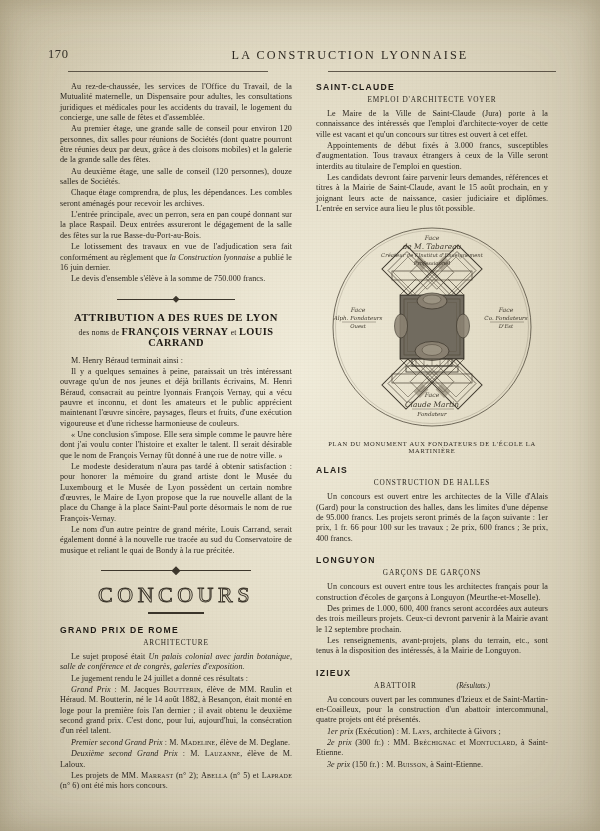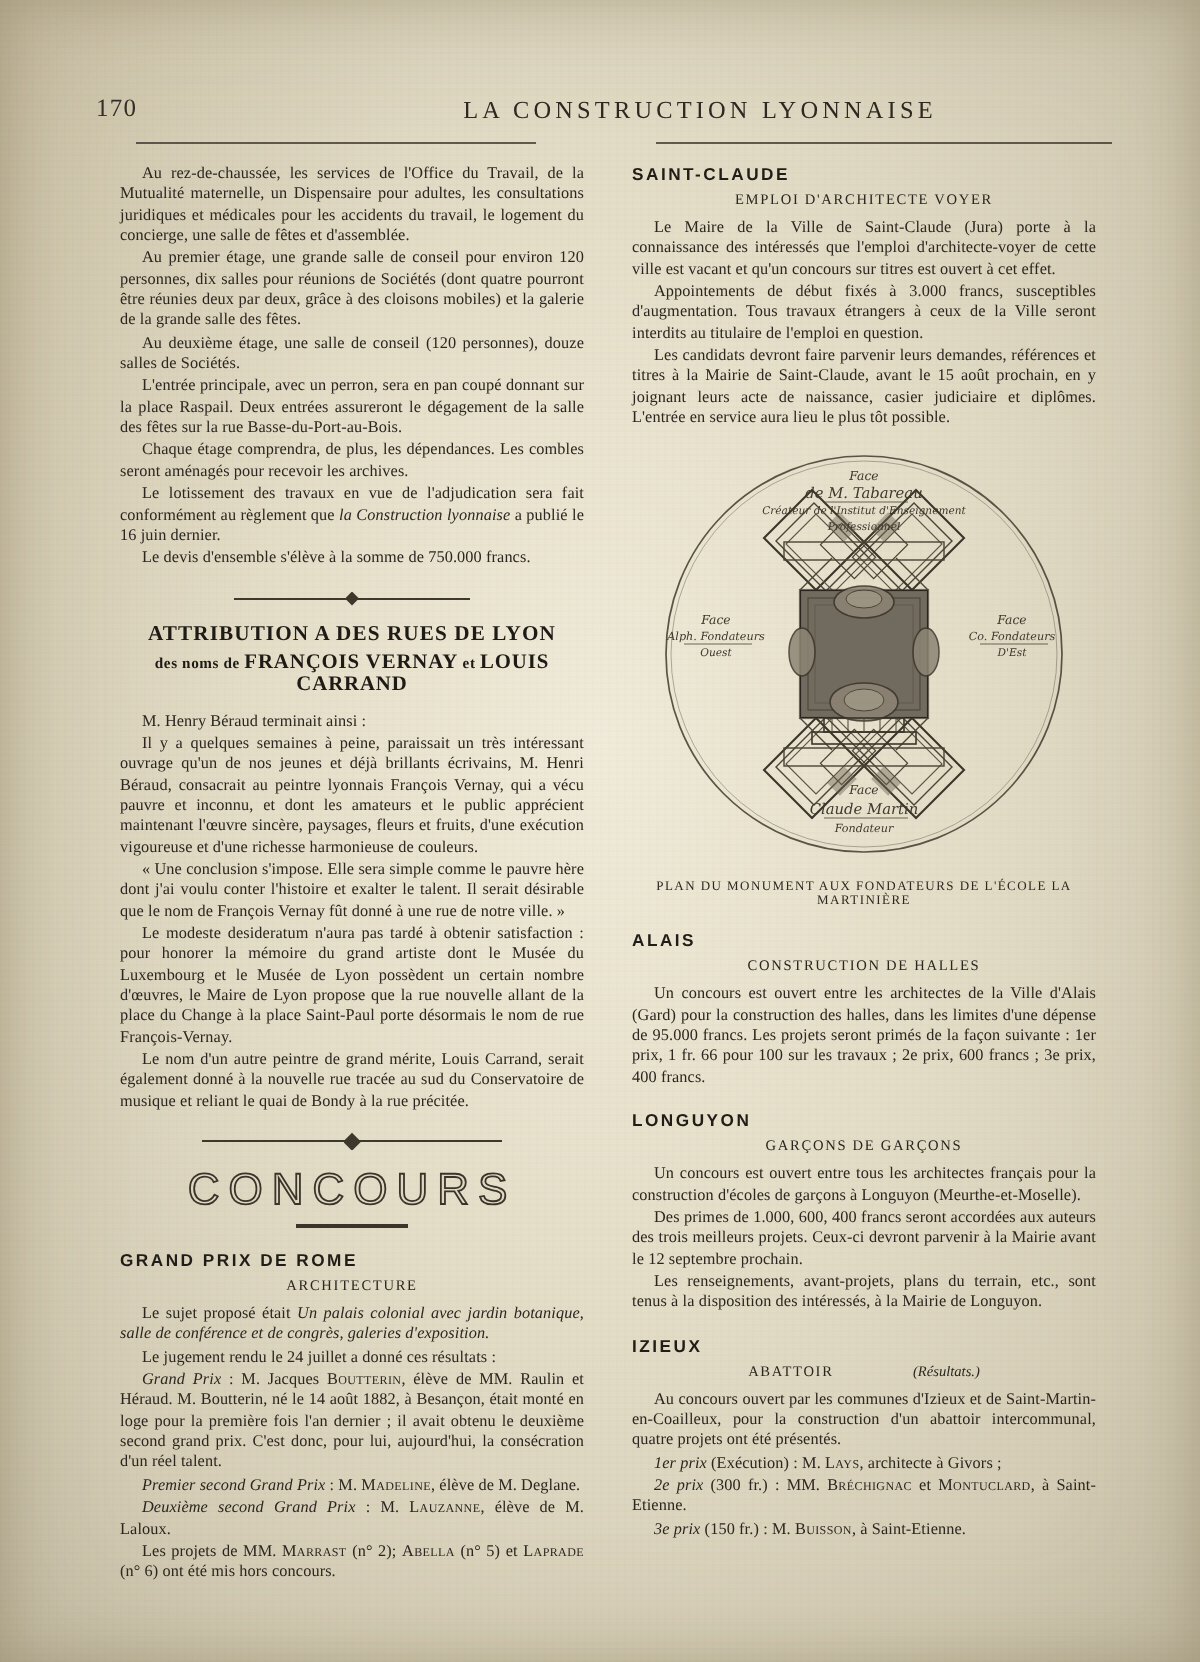--- a/index.html
+++ b/index.html
@@ -104,21 +104,21 @@
     display:block;
     font-family:"Liberation Serif", serif;
     font-size:10.6px;font-weight:bold;letter-spacing:.55px;
     color:#1e1a15;
   }
   .attrib .l2{
     display:block;margin-top:3px;
     font-size:9.5px;font-weight:bold;letter-spacing:.3px;
     color:#1e1a15;
   }
-  .attrib .l2 .small{font-size:7.6px;font-weight:bold;}
+  .attrib .l2 .small{font-size:7.6px;font-weight:normal;}
   .attrib .l2 .big{font-size:10.4px;font-weight:bold;letter-spacing:.45px;}
 
   
   .orn{
     position:relative;height:12px;margin:8px 0 6px 0;
   }
   .orn:before{
     content:"";position:absolute;left:50%;top:6px;
     width:118px;margin-left:-59px;height:0;
     border-top:1.1px solid #3d372c;
@@ -128,21 +128,21 @@
     width:7px;height:7px;margin-left:-3.5px;
     background:#3d372c;
     clip-path:polygon(50% 0,100% 50%,50% 100%,0 50%);
   }
   .orn.thick:before{width:150px;margin-left:-75px;border-top-width:1.6px;}
   .orn.thick:after{width:9px;height:9px;margin-left:-4.5px;top:2.3px;}
 
   
   .concours{
     text-align:center;margin:3px 0 0 0;
-    font-family:Liberation Sans, sans-serif;
+    font-family:Liberation Serif, serif;
     font-size:22px;letter-spacing:4.5px;
     font-weight:normal;
     color:#ded7c1;
     -webkit-text-stroke:0.9px #3a342a;
     text-shadow:0 0 0 #3a342a;
   }
   .concours-rule{
     width:56px;height:0;margin:4px auto 7px auto;
     border-top:2.2px solid #3a342a;
   }
@@ -178,22 +178,22 @@
     <div class="rule-right"></div>
   </div>
 
   <div class="cols">
 
     <div class="col col-left">
 
       <p>Au rez-de-chaussée, les services de l'Office du Travail, de la Mutualité maternelle, un Dispensaire pour adultes, les consultations juridiques et médicales pour les accidents du travail, le logement du concierge, une salle de fêtes et d'assemblée.</p>
       <p>Au premier étage, une grande salle de conseil pour environ 120 personnes, dix salles pour réunions de Sociétés (dont quatre pourront être réunies deux par deux, grâce à des cloisons mobiles) et la galerie de la grande salle des fêtes.</p>
       <p>Au deuxième étage, une salle de conseil (120 personnes), douze salles de Sociétés.</p>
+      <p>Chaque étage comprendra, de plus, les dépendances. Les combles seront aménagés pour recevoir les archives.</p>
       <p>L'entrée principale, avec un perron, sera en pan coupé donnant sur la place Raspail. Deux entrées assureront le dégagement de la salle des fêtes sur la rue Basse-du-Port-au-Bois.</p>
-      <p>Chaque étage comprendra, de plus, les dépendances. Les combles seront aménagés pour recevoir les archives.</p>
 
       <p><span>Le lotissement des travaux en vue de l'adjudication sera fait conformément au règlement que </span><i>la Construction lyonnaise</i><span> a publié le 16 juin dernier.</span></p>
 
       <p>Le devis d'ensemble s'élève à la somme de 750.000 francs.</p>
 
       <div class="orn"></div>
 
       <div class="attrib">
         <span class="l1">ATTRIBUTION A DES RUES DE LYON</span>
         <span class="l2"><span class="small">des noms de </span><span class="big">FRANÇOIS VERNAY</span><span class="small"> et </span><span class="big">LOUIS CARRAND</span></span>

